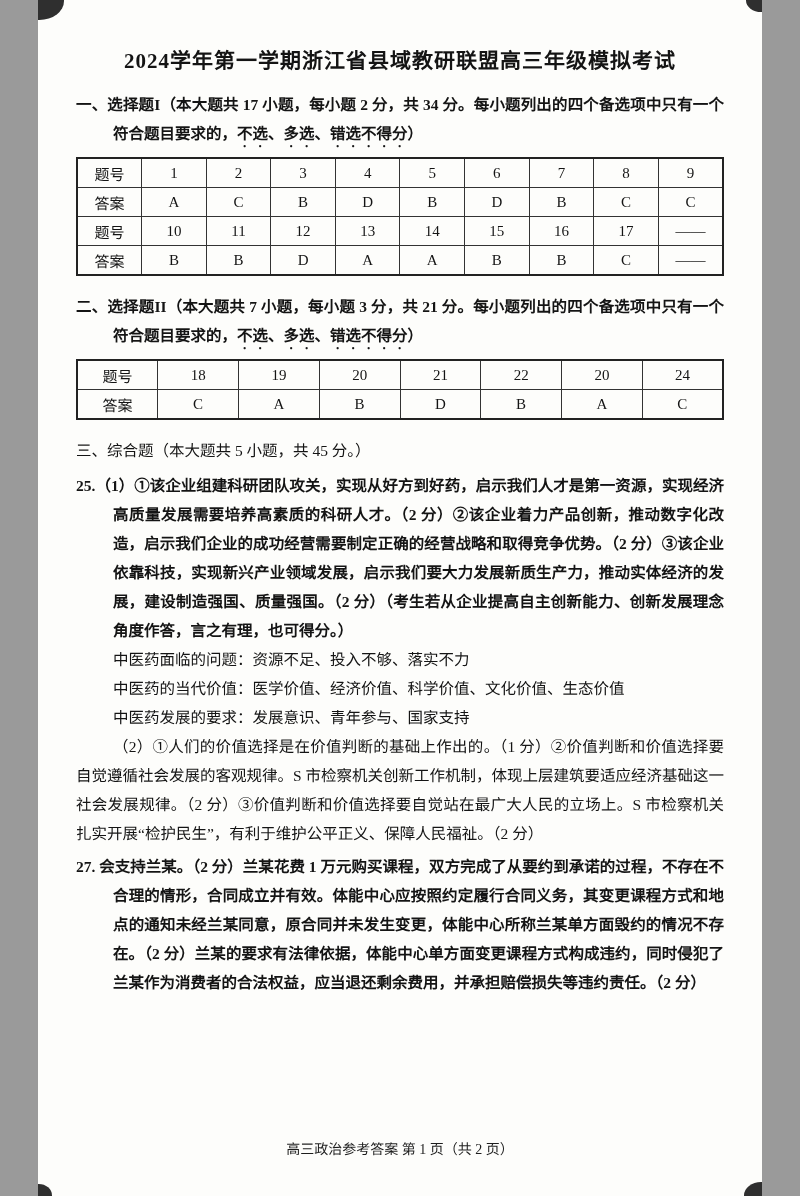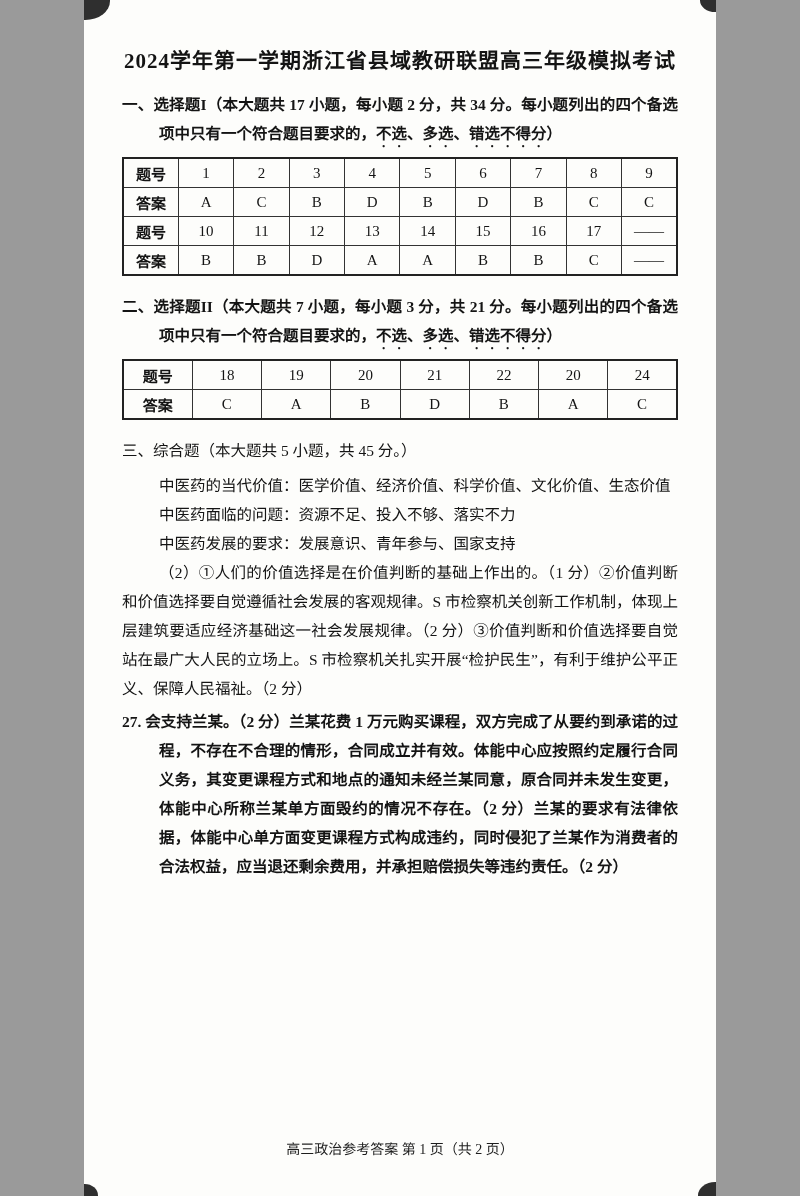--- a/index.html
+++ b/index.html
@@ -1,17 +1,17 @@
 <!DOCTYPE html>
 <html lang="zh-CN"><head>
 <meta charset="utf-8">
 <style>
   html, body { margin:0; padding:0; background:#9a9a9a; }
   .page {
-    position:relative; width:632px; height:1196px; margin:0 auto;
+    position:relative; width:724px; height:1196px; margin:0 auto;
     background:#fdfdfb; color:#141414; overflow:hidden;
     font-family:"Liberation Serif","DejaVu Serif",serif;
   }
   .content { padding:0 38px; }
   .title {
     margin:0; padding-top:44px; text-align:center;
     font-size:21px; font-weight:bold; letter-spacing:1px;
   }
   .subtitle {
     margin:12px 0 0; text-align:center;
@@ -25,21 +25,21 @@
   .indent { text-indent:37px; }
   .qgap { margin-top:4px; }
   table.answers {
     width:100%; border-collapse:collapse; table-layout:fixed;
     margin:6px 0 10px; border:2px solid #222;
   }
   table.answers td {
     border:1px solid #333; text-align:center; height:28px;
     font-size:15px; padding:0 2px; overflow:hidden;
   }
-  table.answers td:first-child { font-weight:bold; }
+  table.answers td:first-child { font-weight:normal; }
   .emph {
     -webkit-text-emphasis:filled dot; -webkit-text-emphasis-position:under;
     text-emphasis:filled dot; text-emphasis-position:under right;
   }
   .footer {
     position:absolute; left:0; right:0; bottom:38px;
     text-align:center; font-size:14px; color:#1d1d1d;
   }
   .corner { position:absolute; background:#2f2f2f; }
   .corner-tl { top:0; left:0; width:26px; height:20px; border-bottom-right-radius:95%; }
@@ -137,22 +137,23 @@
             <td>D</td>
             <td>B</td>
             <td>A</td>
             <td>C</td>
           </tr>
         </tbody>
     </table>
 
     <p class="sec-heading">三、综合题（本大题共 5 小题，共 45 分。）</p>
 
+    <p class="para hang">25.（1）①该企业组建科研团队攻关，实现从好方到好药，启示我们人才是第一资源，实现经济高质量发展需要培养高素质的科研人才。（2 分）②该企业着力产品创新，推动数字化改造，启示我们企业的成功经营需要制定正确的经营战略和取得竞争优势。（2 分）③该企业依靠科技，实现新兴产业领域发展，启示我们要大力发展新质生产力，推动实体经济的发展，建设制造强国、质量强国。（2 分）（考生若从企业提高自主创新能力、创新发展理念角度作答，言之有理，也可得分。）</p>
+    <p class="para indent">中医药面临的问题：资源不足、投入不够、落实不力</p>
     <p class="para indent">中医药的当代价值：医学价值、经济价值、科学价值、文化价值、生态价值</p>
-    <p class="para indent">中医药面临的问题：资源不足、投入不够、落实不力</p>
     <p class="para indent">中医药发展的要求：发展意识、青年参与、国家支持</p>
 
     <p class="para indent">（2）①人们的价值选择是在价值判断的基础上作出的。（1 分）②价值判断和价值选择要自觉遵循社会发展的客观规律。S 市检察机关创新工作机制，体现上层建筑要适应经济基础这一社会发展规律。（2 分）③价值判断和价值选择要自觉站在最广大人民的立场上。S 市检察机关扎实开展“检护民生”，有利于维护公平正义、保障人民福祉。（2 分）</p>
 
     <p class="para hang qgap">27. 会支持兰某。（2 分）兰某花费 1 万元购买课程，双方完成了从要约到承诺的过程，不存在不合理的情形，合同成立并有效。体能中心应按照约定履行合同义务，其变更课程方式和地点的通知未经兰某同意，原合同并未发生变更，体能中心所称兰某单方面毁约的情况不存在。（2 分）兰某的要求有法律依据，体能中心单方面变更课程方式构成违约，同时侵犯了兰某作为消费者的合法权益，应当退还剩余费用，并承担赔偿损失等违约责任。（2 分）</p>
 
   </div>
 
   <div class="footer">高三政治参考答案  第 1 页（共 2 页）</div>
 </div>

